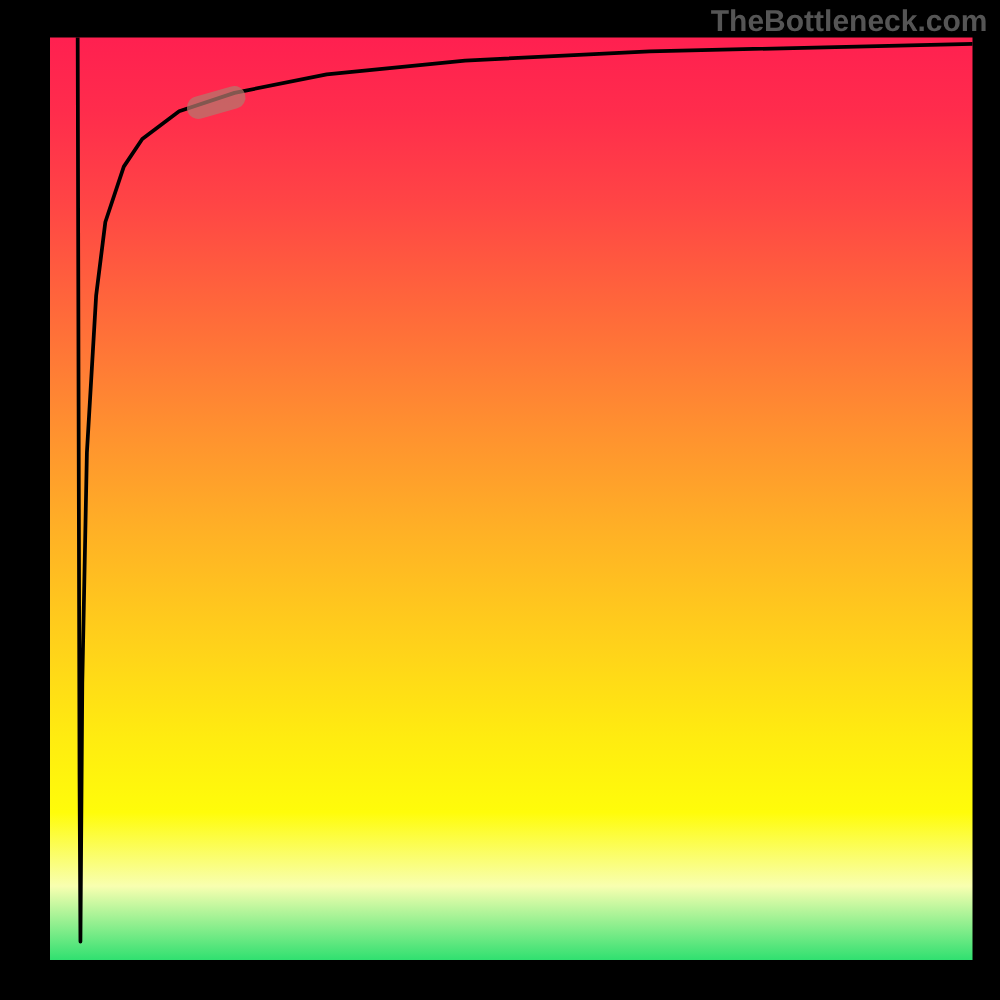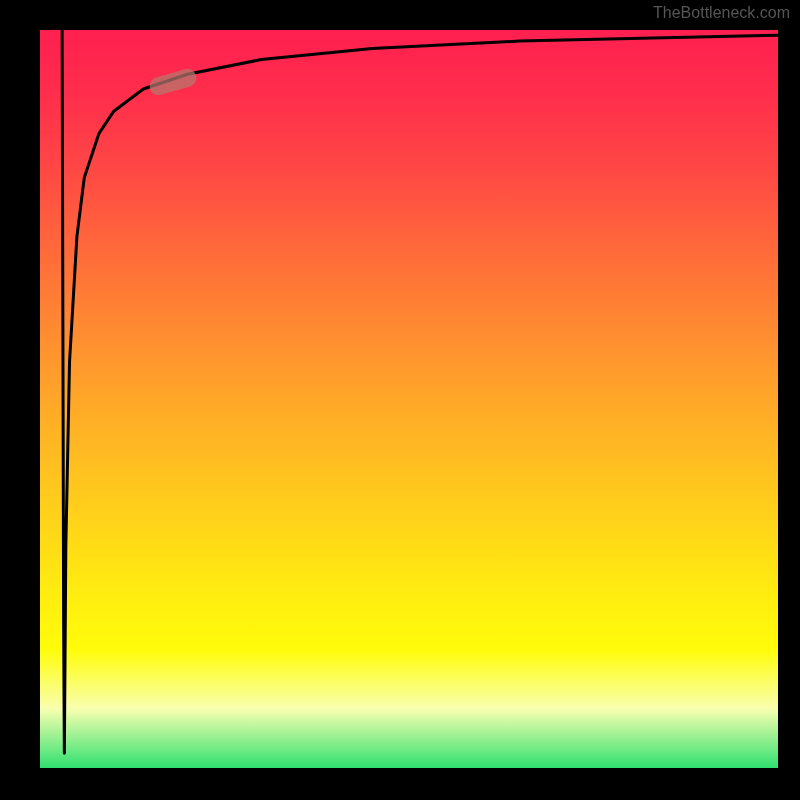--- a/index.html
+++ b/index.html
@@ -8,24 +8,24 @@
     position: relative;
     width: 800px;
     height: 800px;
     background: #000;
   }
   .watermark {
     position: absolute;
     top: 4px;
     right: 10px;
     font-family: Arial, sans-serif;
-    font-size: 16px;
+    font-size: 24px;
     color: #555;
     letter-spacing: 0px;
-    font-weight: 400;
+    font-weight: 700;
   }
   .plot-area {
     position: absolute;
     left: 40px;
     top: 30px;
     width: 738px;
     height: 738px;
     background: linear-gradient(
       to bottom,
       #ff2050 0%,

